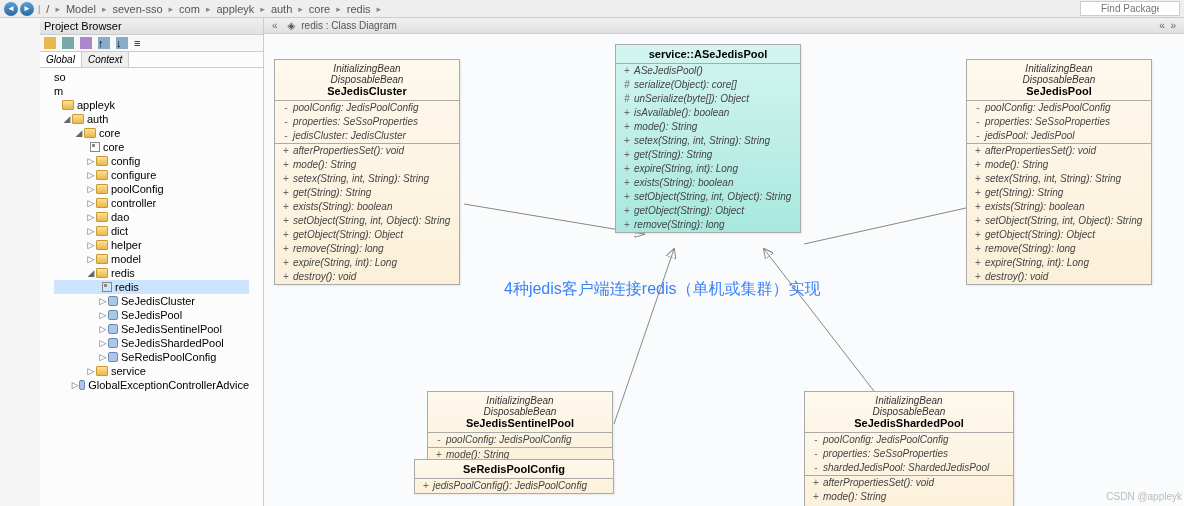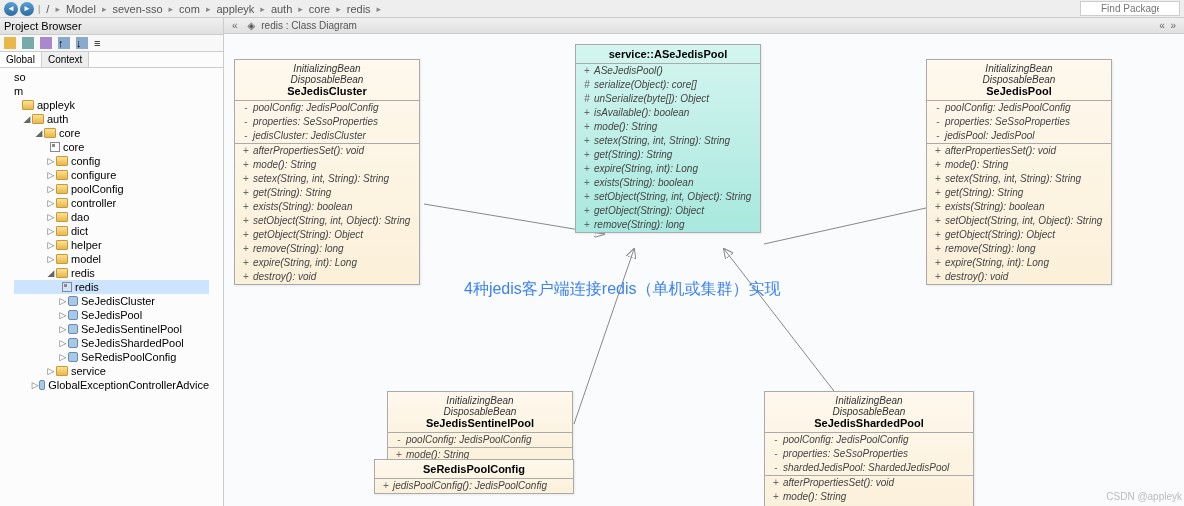--- a/index.html
+++ b/index.html
@@ -3,25 +3,25 @@
 <meta charset="utf-8">
 <style>
 * { box-sizing: border-box; margin: 0; padding: 0; }
 body { font-family: Arial, sans-serif; font-size: 11px; background: #f5f5f5; overflow: hidden; width: 1184px; height: 506px; position: relative; }
 .topbar { height: 18px; background: #eee; border-bottom: 1px solid #ccc; display: flex; align-items: center; padding: 0 4px; gap: 2px; }
 .nav-btn { width: 14px; height: 14px; border-radius: 50%; background: linear-gradient(#5a9fd4,#2c6aa0); display: flex; align-items: center; justify-content: center; color: #fff; font-size: 8px; cursor: pointer; }
 .bc-item { color: #555; padding: 0 2px; }
 .bc-sep { color: #888; font-size: 9px; padding: 0 2px; }
 .find-pkg { position: absolute; right: 4px; top: 1px; border: 1px solid #ccc; padding: 1px 20px; width: 100px; font-size: 10px; color: #888; background: #fff; }
 .main { display: flex; height: calc(100% - 18px); }
-.sidebar { width: 224px; background: #fcfcfc; border-right: 1px solid #ccc; display: flex; flex-direction: column; }
+.sidebar { width: 224px; background: #fcfcfc; border-right: 1px solid #ccc; display: flex; flex-direction: column; margin-left: 40px; }
 .sb-title { background: linear-gradient(#f0f0f0,#e0e0e0); padding: 2px 4px; border-bottom: 1px solid #ccc; font-size: 11px; }
 .sb-tb { background: #f8f8f8; padding: 2px 4px; border-bottom: 1px solid #ccc; display: flex; gap: 6px; }
 .tb-ico { width: 12px; height: 12px; display: inline-block; }
-.tabs { display: flex; font-size: 10px; border-bottom: 1px solid #ccc; }
+.tabs { display: flex; font-size: 10px; border-bottom: 1px solid #ccc; font-style: italic; }
 .tab { padding: 2px 6px; background: #eee; border-right: 1px solid #ccc; }
 .tab.active { background: #fff; }
 .tree { flex: 1; overflow: auto; padding: 2px 14px; font-size: 11px; }
 .tree-node { display: flex; align-items: center; padding: 1px 0; cursor: pointer; white-space: nowrap; }
 .tree-node.sel { background: #cde4ff; }
 .indent { display: inline-block; }
 .caret { width: 10px; font-size: 9px; color: #666; text-align: center; display: inline-block; }
 .ico-folder { display: inline-block; width: 12px; height: 10px; background: linear-gradient(#fde09a,#e8b84a); border: 1px solid #c89a30; border-radius: 1px; margin-right: 3px; }
 .ico-pkg { display: inline-block; width: 10px; height: 10px; border: 1px solid #888; margin-right: 3px; position: relative; }
 .ico-pkg::after { content: ""; position: absolute; left: 1px; top: 1px; width: 3px; height: 3px; background: #888; }

